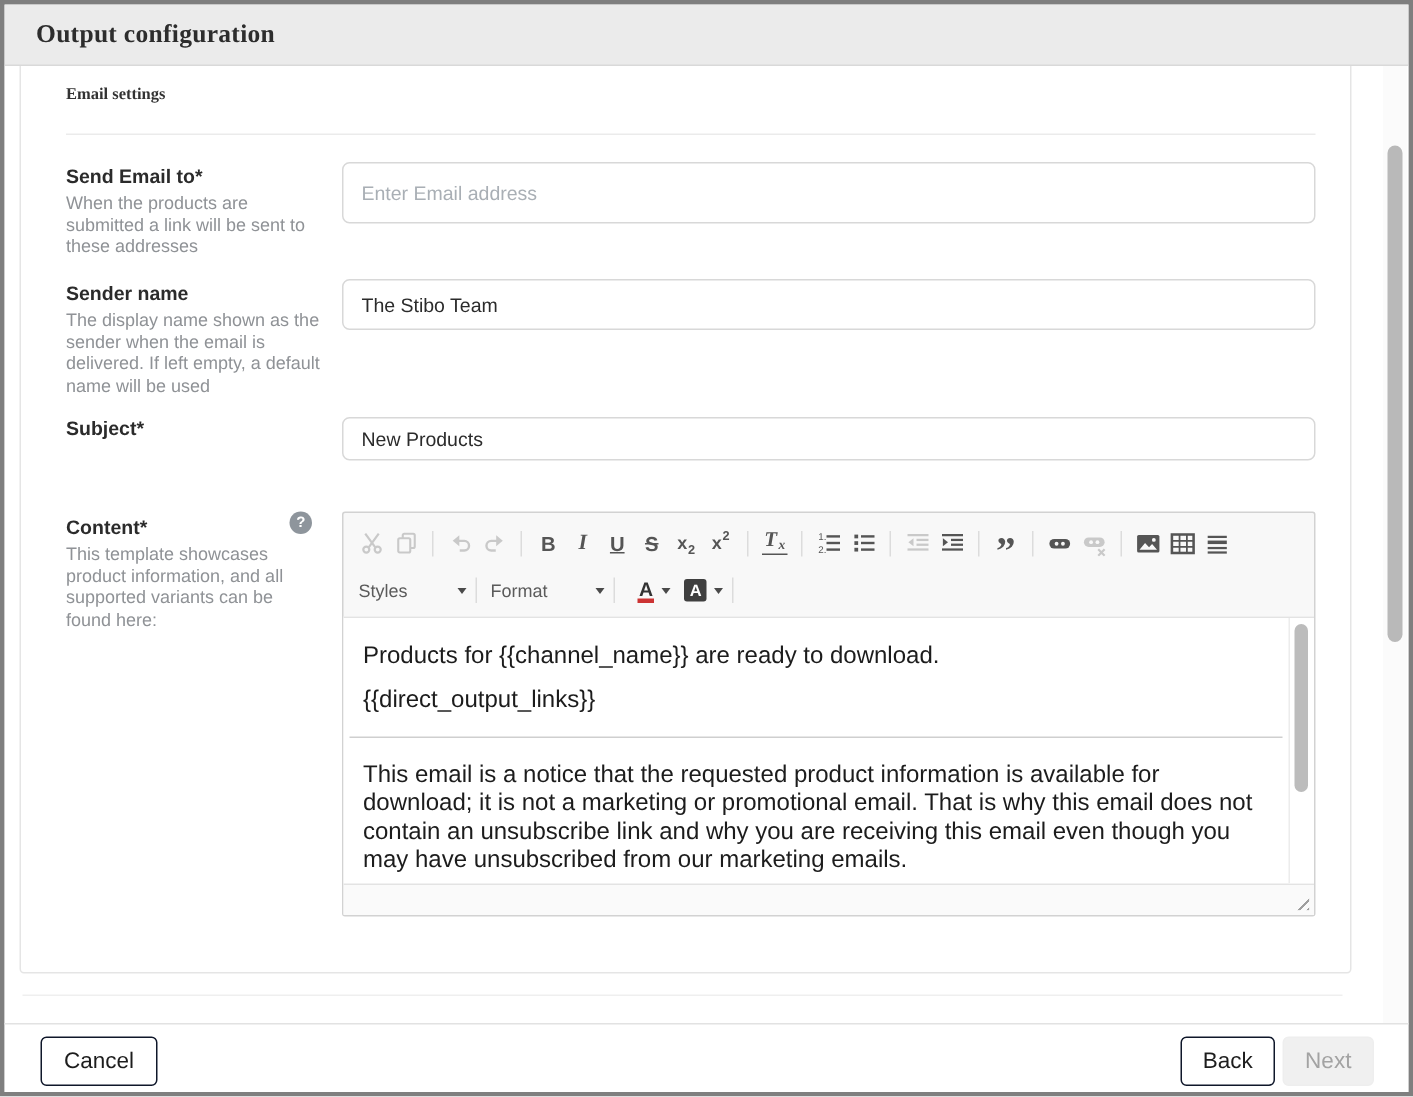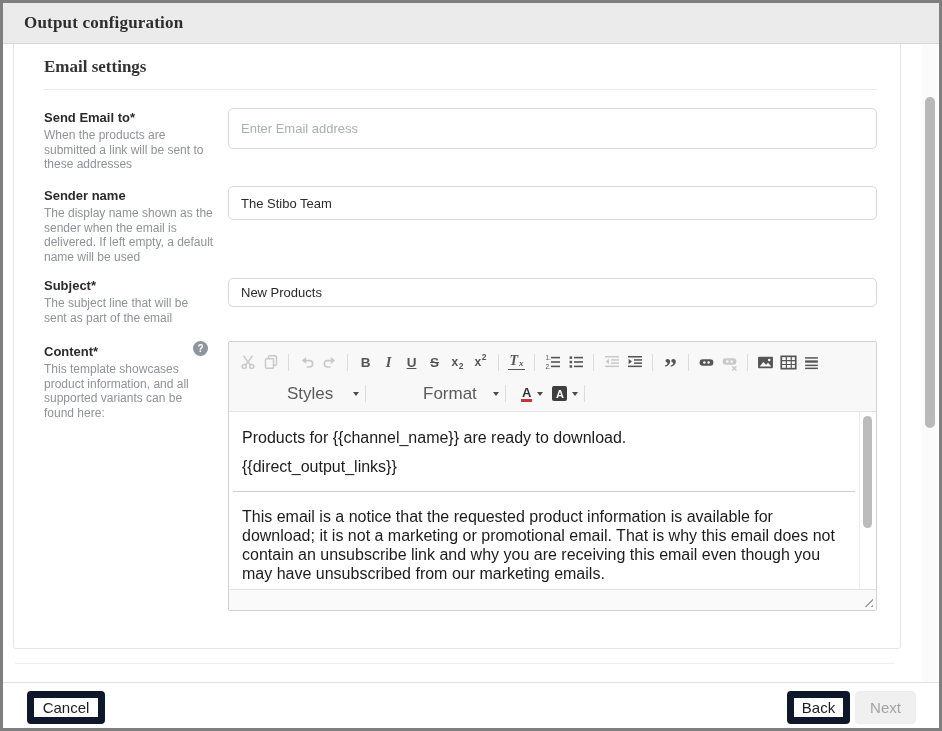--- a/index.html
+++ b/index.html
@@ -11,21 +11,21 @@
               border-bottom:1px solid #d9d9d9; display:flex; align-items:center;
               padding-left:21px; box-sizing:border-box; }
   .titlebar .ttl { font-family:"Liberation Serif",serif; font-size:17px; font-weight:700;
                    color:#2d2d2d; letter-spacing:.2px; }
 
   
   .bodyarea { position:absolute; top:41px; left:0; right:0; height:639px; background:#fff; overflow:hidden; }
   .panel { position:absolute; left:10px; top:-8px; width:888px; height:613px;
            border:1px solid #e5e5e5; border-radius:3px; background:#fff; box-sizing:border-box; }
   .section-title { position:absolute; left:41px; top:13px; font-family:"Liberation Serif",serif;
-                   font-size:17px; font-weight:700; color:#333; }
+                   font-size:11px; font-weight:700; color:#333; }
   .title-rule { position:absolute; left:41px; top:45px; width:833px; height:1px; background:#ebebeb; }
   .endline { position:absolute; left:12px; top:619px; width:880px; height:1px; background:#efefef; }
 
   .flabel { position:absolute; left:41px; width:176px; font-size:13px; font-weight:700; color:#2b2b2b; }
   .fdesc  { position:absolute; left:41px; width:170px; font-size:12px; color:#8f9296; line-height:14.5px; }
 
   .tinput { position:absolute; left:225px; width:649px; box-sizing:border-box;
             border:1px solid #d8d8d8; border-radius:5px; font-size:13px; color:#2b2b2b;
             padding:0 12px; font-family:"Liberation Sans",sans-serif; background:#fff; outline:none; }
   .tinput::placeholder { color:#a9afb5; }
@@ -56,22 +56,22 @@
   .gx { font-weight:700; font-size:12px; display:flex; }
   .gx .small { font-size:8.5px; font-weight:700; margin-left:.5px; }
   .gx .sub { align-self:flex-end; margin-bottom:-2px; }
   .gx .sup { align-self:flex-start; margin-top:-3px; }
   .gTx { font-family:"Liberation Serif",serif; font-style:italic; font-weight:700; font-size:14px;
          border-bottom:1.5px solid currentColor; line-height:1; padding:0 1px 1px; display:flex; }
   .gTx .small { font-size:9px; margin-left:1px; align-self:flex-end; }
   .quote-glyph { font-family:"Liberation Serif",serif; font-weight:700; font-size:26px;
                  line-height:8px; position:relative; top:6px; }
 
-  .combo { display:flex; align-items:center; height:24px; color:#5b5b5b; font-size:17px;
-           justify-content:space-between; cursor:default;margin-left:48px; }
+  .combo { display:flex; align-items:center; height:24px; color:#5b5b5b; font-size:12px;
+           justify-content:space-between; cursor:default; }
   .combo.styles { width:72px; padding-left:3px; }
   .combo.format { width:76px; padding-left:3px; }
   .caret { width:0; height:0; border-left:3.5px solid transparent; border-right:3.5px solid transparent;
            border-top:4px solid #4a4a4a; }
   .colorbtn { display:flex; align-items:center; margin-left:9px; cursor:default; }
   .colorbtn .caret { margin-left:5px; }
   .A1 { font-weight:700; font-size:13px; color:#333; border-bottom:3px solid #cc3333;
         line-height:13px; padding:0 1px; }
   .A2 { width:15px; height:15px; background:#3f3f3f; color:#fff; font-weight:700; font-size:11px;
         border-radius:2px; display:flex; align-items:center; justify-content:center; }
@@ -94,21 +94,21 @@
   
   .main-scroll { position:absolute; top:0; right:1px; width:16px; height:639px; background:#fbfbfb; }
   .main-scroll .thumb { position:absolute; left:3px; width:10px; top:53px; height:331px;
                         border-radius:6px; background:#b9b9b9; }
 
   
   .footer { position:absolute; left:0; right:0; bottom:0; height:45px; border-top:1px solid #e2e2e2;
             background:#fff; }
   .btn { position:absolute; top:8px; height:33px; box-sizing:border-box; border-radius:4px;
          font-size:15px; font-family:"Liberation Sans",sans-serif; display:flex; align-items:center;
-         justify-content:center; background:#fff; border:7px solid #0f172a; color:#1d1d1d; cursor:pointer; }
+         justify-content:center; background:#fff; border:1px solid #0f172a; color:#1d1d1d; cursor:pointer; }
   #cancel-btn { left:24px;  width:78px; }
   #back-btn   { left:784px; width:63px; }
   #next-btn   { left:852px; width:61px; background:#f0f0f0; border:1px solid #eeeeee; color:#a3a3a3; }
 </style>
 </head>
 <body>
 
 <div class="window">
 
   <div class="titlebar">
@@ -123,21 +123,20 @@
 
     <div class="flabel" style="top:66px;">Send Email to*</div>
     <div class="fdesc" style="top:84px;">When the products are submitted a link will be sent to these addresses</div>
     <input class="tinput" id="email-input" type="text" placeholder="Enter Email address" style="">
 
     <div class="flabel" style="top:144px;">Sender name</div>
     <div class="fdesc" style="top:162px;">The display name shown as the sender when the email is delivered. If left empty, a default name will be used</div>
     <input class="tinput" id="sender-input" type="text" value="The Stibo Team" style="">
 
     <div class="flabel" style="top:234px;">Subject*</div>
-    <div class="fdesc" style="top:252px;">The subject line that will be sent as part of the email</div>
     <input class="tinput" id="subject-input" type="text" value="New Products" style="">
 
     <div class="flabel" style="top:300px;">Content*</div>
     <div class="help-icon">?</div>
     <div class="fdesc" style="top:318px;">This template showcases product information, and all supported variants can be found here:</div>
 
     <div class="editor">
       <div class="tb1">
         <span class="tbtn dis">
           <svg viewBox="0 0 16 16" width="16" height="16">

